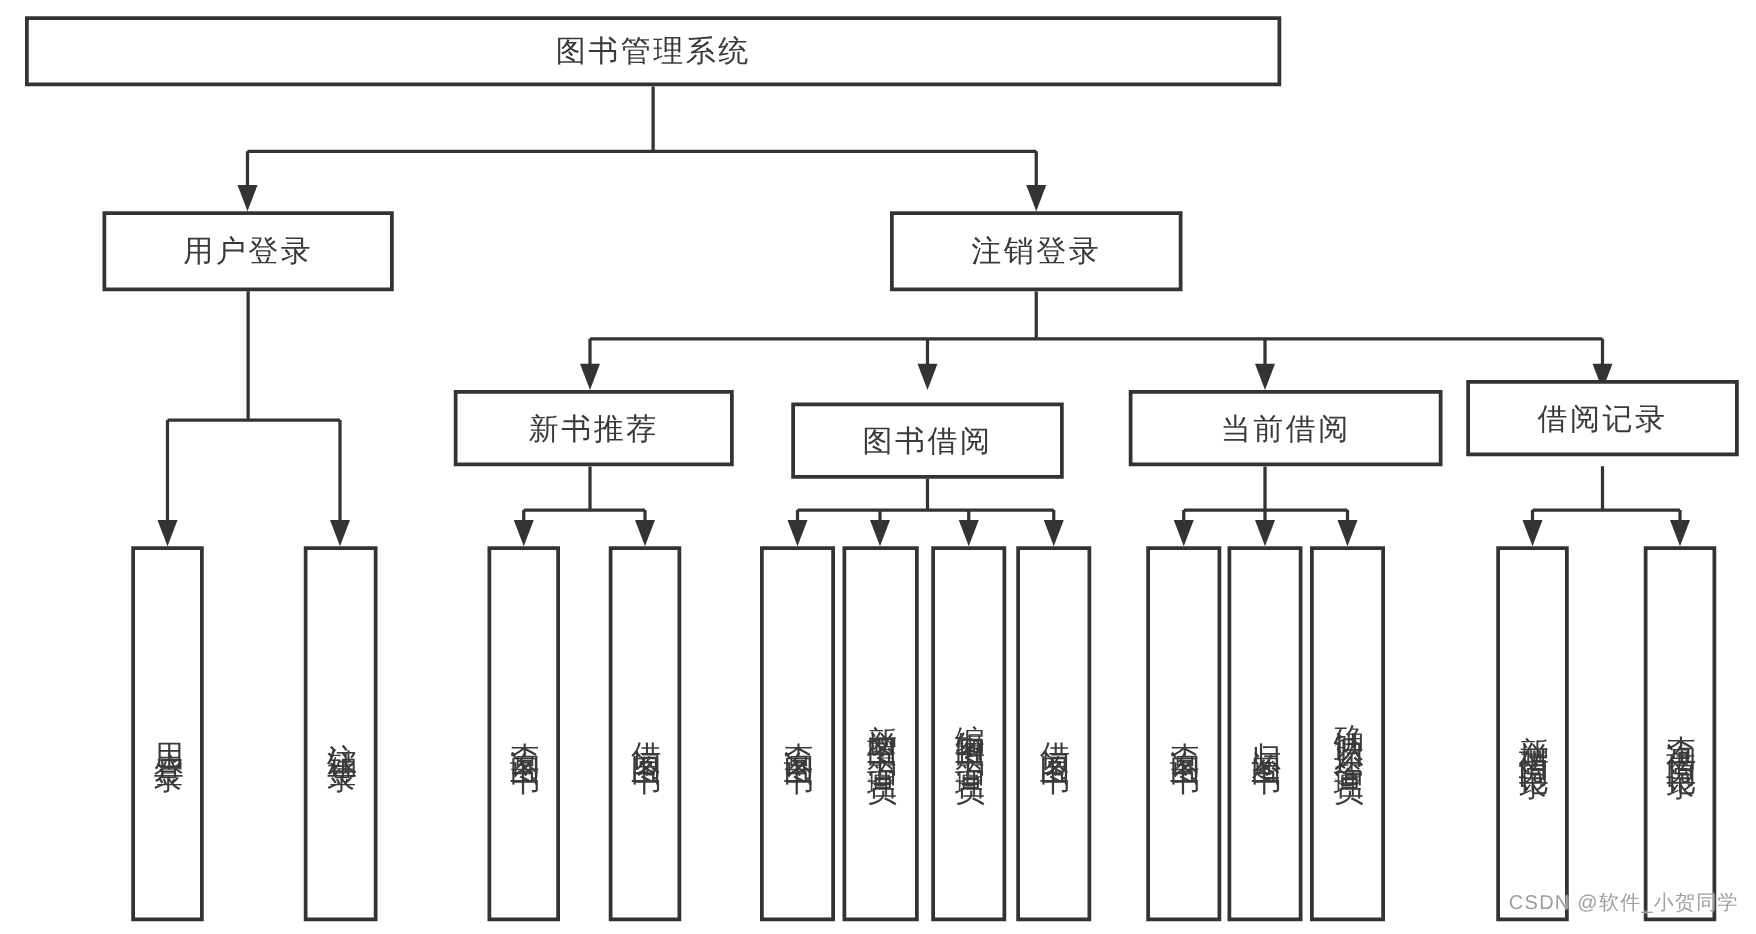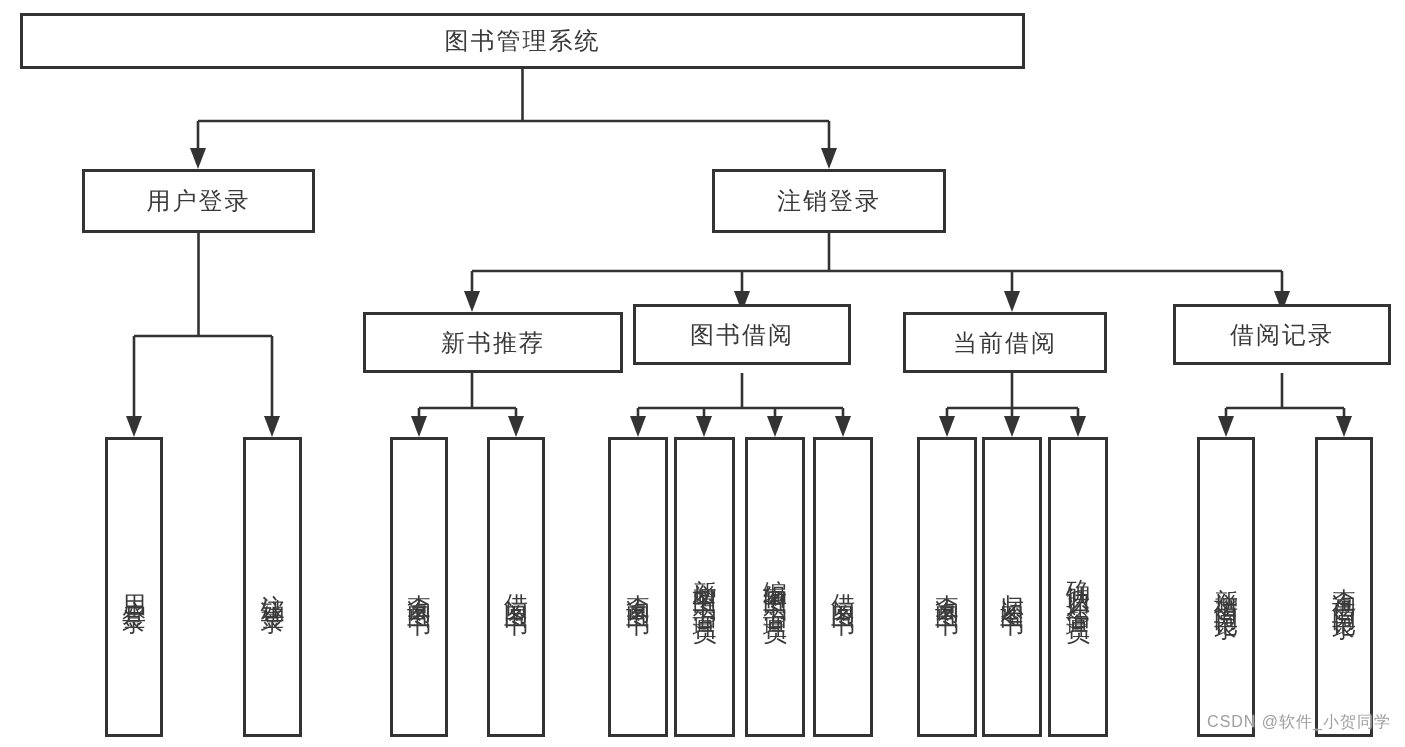--- a/index.html
+++ b/index.html
@@ -106,27 +106,27 @@
     <span>图书管理系统</span>
   </div>
 
   <div class="box h" style="left:82px; top:169px; width:233px; height:64px;">
     <span>用户登录</span>
   </div>
   <div class="box h" style="left:712px; top:169px; width:234px; height:64px;">
     <span>注销登录</span>
   </div>
 
-  <div class="box h" style="left:363px; top:312px; width:260px; height:61px;">
+  <div class="box h" style="left:363px; top:312px; width:224px; height:61px;">
     <span>新书推荐</span>
   </div>
-  <div class="box h" style="left:633px; top:304px; width:218px; height:61px;">
+  <div class="box h" style="left:633px; top:322px; width:218px; height:61px;">
     <span>图书借阅</span>
   </div>
-  <div class="box h" style="left:903px; top:312px; width:204px; height:61px;">
+  <div class="box h" style="left:903px; top:312px; width:251px; height:61px;">
     <span>当前借阅</span>
   </div>
   <div class="box h" style="left:1173px; top:304px; width:218px; height:61px;">
     <span>借阅记录</span>
   </div>
 
   <div class="box v" style="left:105px; top:437px; width:58px; height:300px;">
     <span class="vtext">用户登录</span>
   </div>
   <div class="box v" style="left:243px; top:437px; width:59px; height:300px;">

